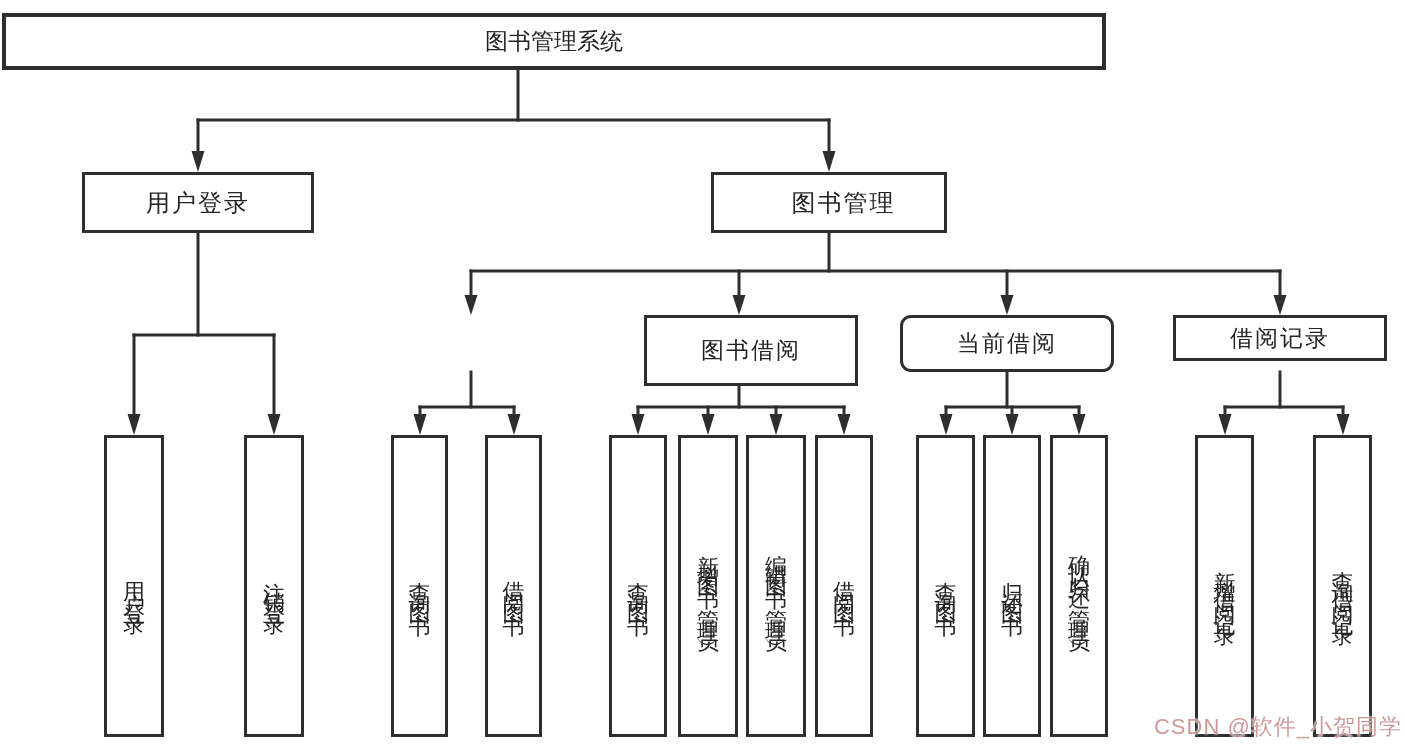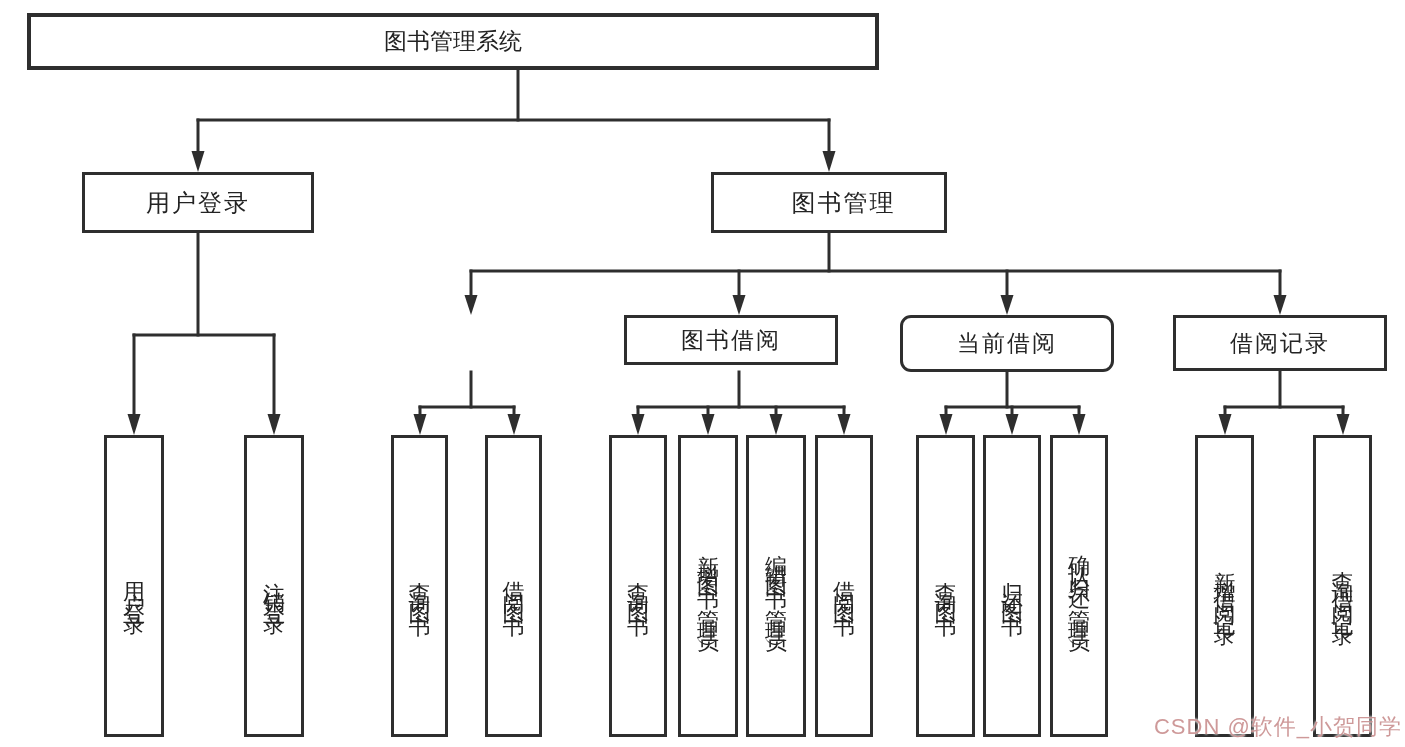--- a/index.html
+++ b/index.html
@@ -39,27 +39,27 @@
   .box.lvl1 { font-size: 24px; letter-spacing: 2px; }
   .box.lvl2 { font-size: 23px; letter-spacing: 2px; }
   .box.leaf { font-size: 22px; }
   .box.leaf .vtext {
     writing-mode: vertical-rl;
     letter-spacing: 11px;
     line-height: 1;
     white-space: nowrap;
   }
   
-  #node-root            { left: 27px;   top: 13px;  width: 852px; height: 57px; }
+  #node-root            { left: 2px;   top: 13px;  width: 1104px; height: 57px; }
   #node-user-login      { left: 82px;   top: 172px; width: 232px;  height: 61px; }
   #node-book-management { left: 711px;  top: 172px; width: 236px;  height: 61px; padding-left: 29px; }
   #node-new-book-rec    { left: 364px;  top: 315px; width: 214px;  height: 57px; }
-  #node-book-borrow     { left: 624px;  top: 315px; width: 214px;  height: 50px; }
+  #node-book-borrow     { left: 644px;  top: 315px; width: 214px;  height: 71px; }
   #node-current-borrow  { left: 900px;  top: 315px; width: 214px;  height: 57px; border-radius: 11px; }
-  #node-borrow-records  { left: 1173px; top: 315px; width: 214px;  height: 56px; }
+  #node-borrow-records  { left: 1173px; top: 315px; width: 214px;  height: 46px; }
   .leaf { top: 435px; height: 302px; }
   #leaf-user-login           { left: 104px;  width: 60px; }
   #leaf-logout               { left: 244px;  width: 60px; }
   #leaf-rec-query            { left: 391px;  width: 57px; }
   #leaf-rec-borrow           { left: 485px;  width: 57px; }
   #leaf-bb-query             { left: 609px;  width: 58px; }
   #leaf-bb-add               { left: 678px;  width: 60px; }
   #leaf-bb-edit              { left: 746px;  width: 60px; }
   #leaf-bb-borrow            { left: 815px;  width: 58px; }
   #leaf-cb-query             { left: 916px;  width: 59px; }

